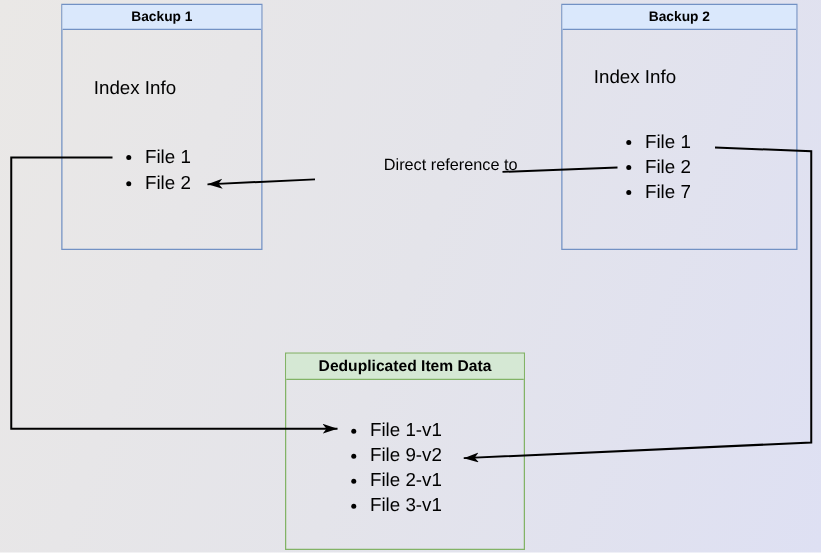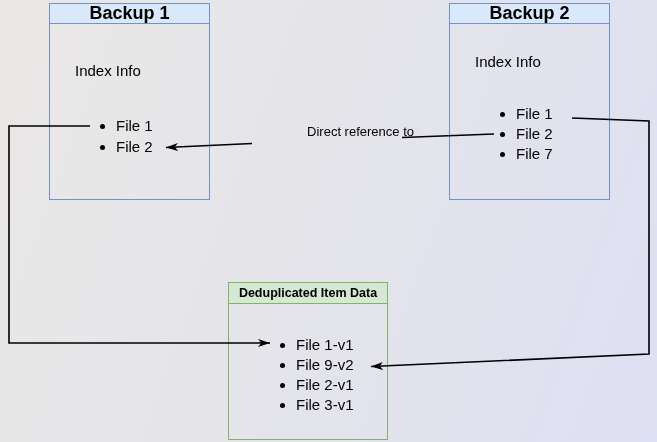--- a/index.html
+++ b/index.html
@@ -22,26 +22,26 @@
   .box.green { border-color: #82b366; }
   .box-header {
     box-sizing: border-box;
     width: 100%;
     display: flex;
     align-items: center;
     justify-content: center;
     font-weight: bold;
     border-bottom: 1px solid;
   }
-  .blue  .box-header { background: #dae8fc; border-bottom-color: #7291c4; font-size: 18px; height: 20px; }
+  .blue  .box-header { background: #dae8fc; border-bottom-color: #7291c4; font-size: 11px; height: 20px; }
   .green .box-header { background: #d5e8d4; border-bottom-color: #82b366; font-size: 12.5px; height: 21px; }
 
   #backup1 { left: 49px;  top: 3px;   width: 161px; height: 197px; }
-  #backup2 { left: 449px; top: 3px;   width: 161px; height: 197px; }
-  #dedup   { left: 228px; top: 282px; width: 160px; height: 158px; }
+  #backup2 { left: 449px; top: 3px;   width: 189px; height: 197px; }
+  #dedup   { left: 228px; top: 282px; width: 192px; height: 158px; }
 
   .free-label { position: absolute; font-size: 15px; white-space: nowrap; }
   #backup1-subtitle { left: 75px;  top: 62px; }
   #backup2-subtitle { left: 475px; top: 53px; }
 
   ul.file-list {
     position: absolute;
     margin: 0;
     padding: 0 0 0 16px;
     list-style: disc outside;

